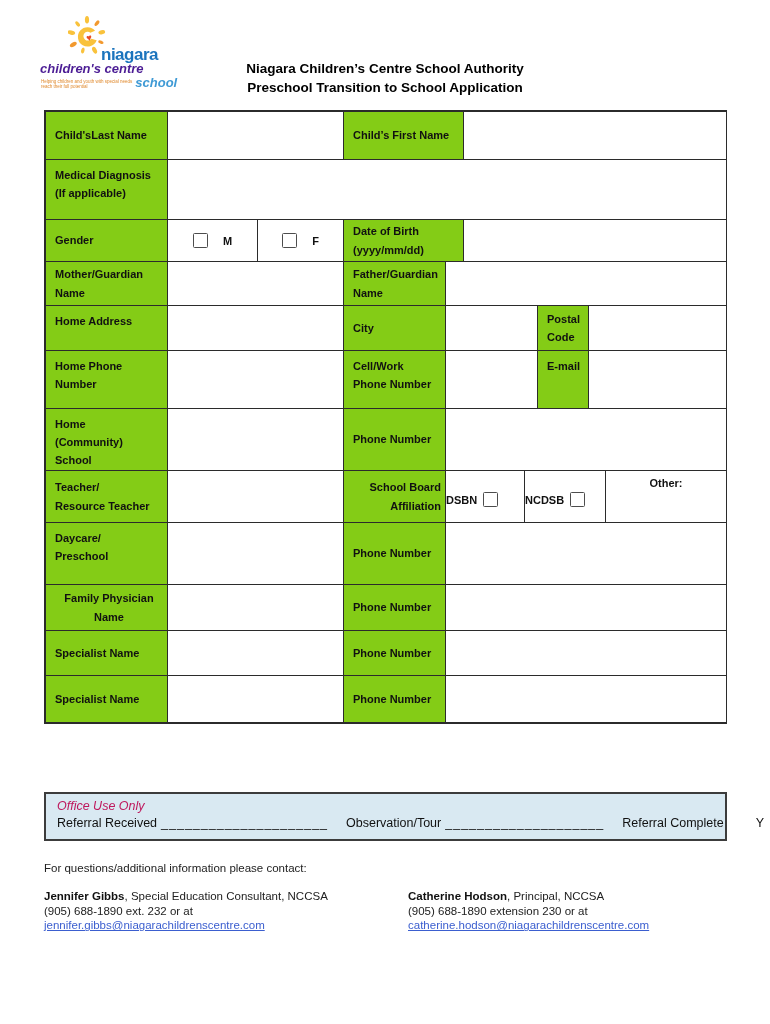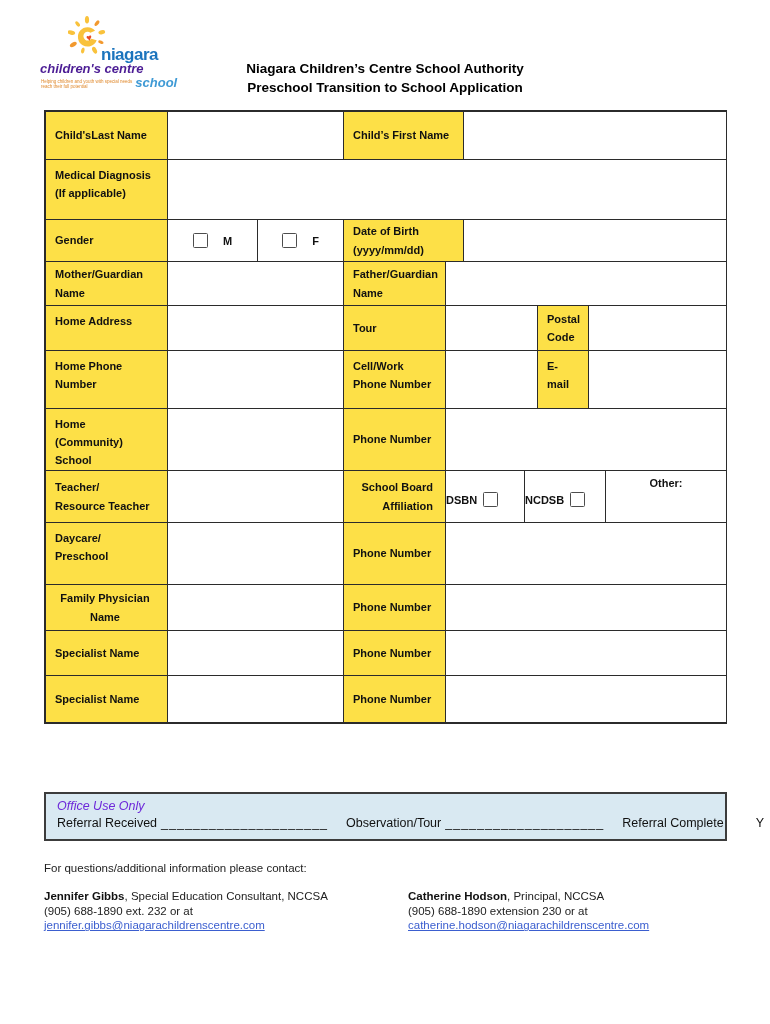--- a/index.html
+++ b/index.html
@@ -17,31 +17,31 @@
   .logo .tagline span{font-size:4.5px;color:#e08a2e;}
   .logo .school{font-size:13px;font-style:italic;font-weight:bold;color:#3f9ad5;}
   
   .title{position:absolute;left:0;top:59px;width:770px;text-align:center;font-weight:bold;font-size:13.5px;line-height:1.42;color:#000;}
   
   .ftable{position:absolute;left:44px;top:110px;width:683px;border:2px solid #2b2b2b;box-sizing:border-box;}
   .trow{display:flex;width:100%;}
   .cell{box-sizing:border-box;border-right:1.5px solid #2b2b2b;border-bottom:1.5px solid #2b2b2b;display:flex;overflow:hidden;}
   .trow .cell:last-child{border-right:none;}
   .trow:last-child .cell{border-bottom:none;}
-  .cell.label{background:#fde047;flex-direction:column;justify-content:center;padding:3px 12px 3px 9px;font-weight:bold;font-size:11px;line-height:1.65;}
+  .cell.label{background:#84cc16;flex-direction:column;justify-content:center;padding:3px 4px 3px 9px;font-weight:bold;font-size:11px;line-height:1.65;}
   .cell.label.vtop{justify-content:flex-start;padding-top:6px;}
   .cell.input{background:#fff;cursor:text;}
   .cell.check{background:#fff;align-items:center;justify-content:center;gap:15px;}
   .cell.check .letter{font-weight:bold;font-size:11px;}
   .box{width:13px;height:13px;border:1.6px solid #4d4d4d;border-radius:1.5px;background:#fff;display:inline-block;cursor:pointer;}
   .cell.checkcol{background:#fff;flex-direction:row;align-items:center;padding-top:6px;gap:6px;font-weight:bold;font-size:11px;}
   .cell.labeltop{background:#fff;justify-content:center;padding-top:6px;font-weight:bold;font-size:11px;}
   
   .office{position:absolute;left:44px;top:792px;width:683px;height:49px;box-sizing:border-box;border:2px solid #3c3c3c;background:#d9e9f2;padding:5px 11px 0 11px;}
-  .office .otitle{font-style:italic;font-size:12.5px;color:#6d28d9;}
+  .office .otitle{font-style:italic;font-size:12.5px;color:#be185d;}
   .office .oline{display:flex;align-items:baseline;font-size:12.5px;margin-top:3px;white-space:nowrap;}
   .office .oline .lbl{margin-right:4px;}
   .office .oline .fill{letter-spacing:1px;margin-right:18px;}
   .office .yn{margin-left:28px;}
   
   .contact-intro{position:absolute;left:44px;top:862px;font-size:11.5px;color:#222;}
   .cblock{position:absolute;top:889px;font-size:11.5px;line-height:1.28;color:#222;}
   .cblock.left{left:44px;width:340px;}
   .cblock.right{left:408px;width:340px;}
   .cblock b{color:#111;}
@@ -133,21 +133,21 @@
           <span>Name</span>
         </div>
         <div class="cell input" style="flex: 0 0 280px;"></div>
       </div>
       <div class="trow" style="height: 45px;">
         <div class="cell label vtop" style="flex: 0 0 122px;">
           <span>Home Address</span>
         </div>
         <div class="cell input" style="flex: 0 0 176px;"></div>
         <div class="cell label" style="flex: 0 0 102px;">
-          <span>Tour</span>
+          <span>City</span>
         </div>
         <div class="cell input" style="flex: 0 0 92px;"></div>
         <div class="cell label" style="flex: 0 0 51px;">
           <span>Postal</span>
           <span>Code</span>
         </div>
         <div class="cell input" style="flex: 0 0 137px;"></div>
       </div>
       <div class="trow" style="height: 58px;">
         <div class="cell label vtop" style="flex: 0 0 122px;">

